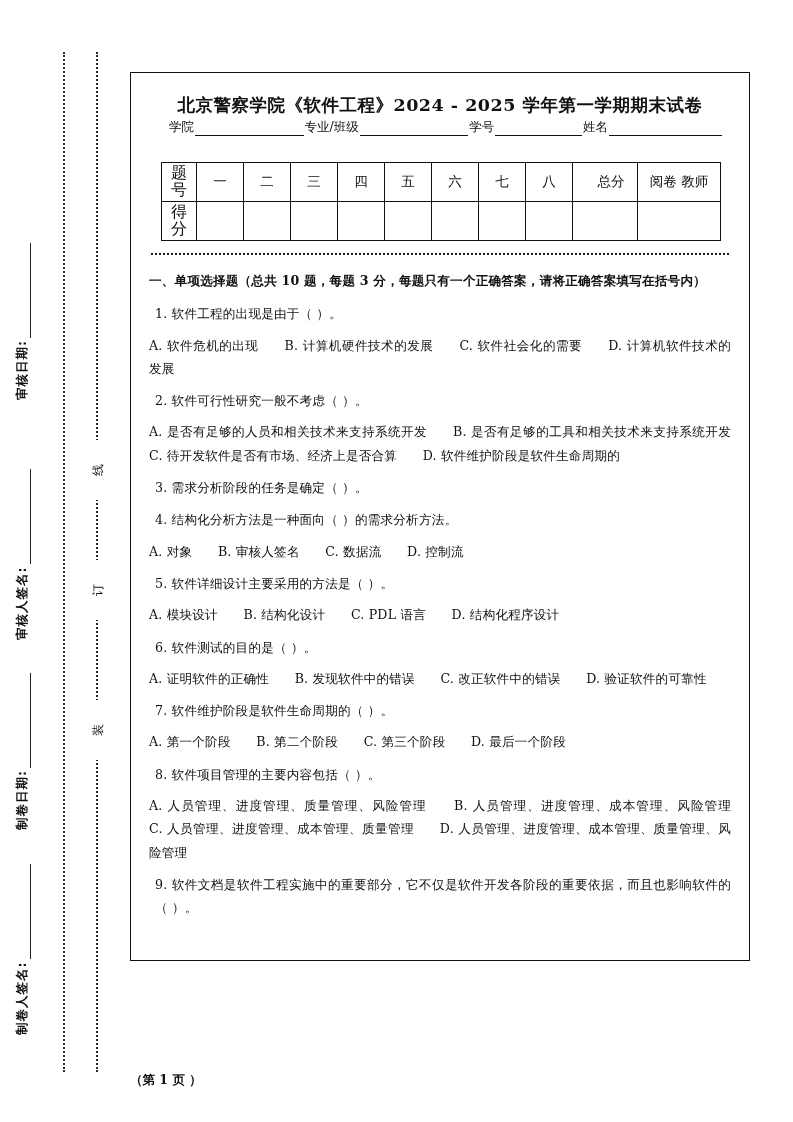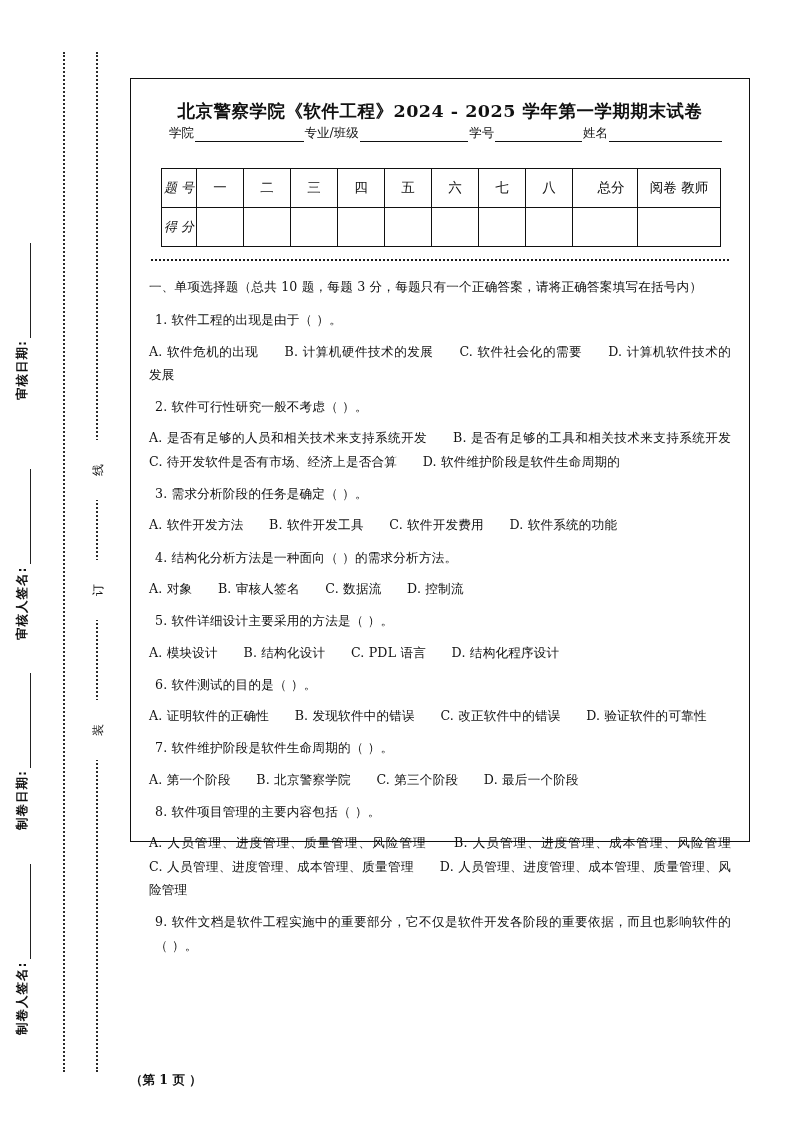--- a/index.html
+++ b/index.html
@@ -67,23 +67,23 @@
     font-family: "DejaVu Sans", "Liberation Sans", sans-serif;
     background: #ffffff;
     padding: 2px 0;
     color: #111;
   }
 
   
   .sheet {
     position: absolute;
     left: 130px;
-    top: 78px;
+    top: 72px;
     width: 620px;
-    height: 764px;
+    height: 889px;
     border: 1.6px solid #111;
     box-sizing: border-box;
     padding: 14px 18px 0 18px;
   }
 
   .exam-title {
     text-align: center;
     font-size: 17.5px;
     font-weight: bold;
     letter-spacing: 0.5px;
@@ -124,23 +124,22 @@
     text-align: center;
     vertical-align: middle;
     font-size: 13.5px;
     font-weight: normal;
     font-family: "DejaVu Serif", "Liberation Serif", serif;
     height: 38px;
     padding: 0;
   }
   .score-table .hdr-col {
     width: 34px;
-    font-size: 13px;
+    font-size: 16px;
     line-height: 1.05;
-    font-style: italic;
   }
   .score-table .teacher-col { width: 82px; line-height: 1.15; }
   .score-table .total-col { width: 52px; padding-left: 12px; }
 
   .dotted-rule {
     margin: 12px 2px 0 2px;
     border-top: 2.5px dotted #1a1a1a;
     height: 0;
   }
 
@@ -148,20 +147,21 @@
   .body-text {
     margin-top: 14px;
     font-size: 12.6px;
     line-height: 1.85;
     font-family: "DejaVu Serif", "Liberation Serif", serif;
     letter-spacing: 0.2px;
   }
   .section-head {
     margin: 12px 0 10px 0;
     text-align: justify;
+    font-weight: bold;
   }
   .q-stem { margin: 9px 0 0 6px; text-align: justify; }
   .q-opts { margin: 8px 0 0 0; text-align: justify; }
 
   
   .page-footer {
     position: absolute;
     left: 130px;
     top: 1072px;
     width: 620px;
@@ -249,33 +249,32 @@
 
     <p class="section-head">一、单项选择题（总共 10 题，每题 3 分，每题只有一个正确答案，请将正确答案填写在括号内）</p>
 
     <p class="q-stem">1. 软件工程的出现是由于（    ）。</p>
     <p class="q-opts">A. 软件危机的出现　　B. 计算机硬件技术的发展　　C. 软件社会化的需要　　D. 计算机软件技术的发展</p>
 
     <p class="q-stem">2. 软件可行性研究一般不考虑（    ）。</p>
     <p class="q-opts">A. 是否有足够的人员和相关技术来支持系统开发　　B. 是否有足够的工具和相关技术来支持系统开发　　C. 待开发软件是否有市场、经济上是否合算　　D. 软件维护阶段是软件生命周期的</p>
 
     <p class="q-stem">3. 需求分析阶段的任务是确定（    ）。</p>
-    <p class="q-opts">A. 软件开发方法　　B. 软件开发工具　　C. 软件开发费用　　D. 软件系统的功能</p>
 
     <p class="q-stem">4. 结构化分析方法是一种面向（    ）的需求分析方法。</p>
     <p class="q-opts">A. 对象　　B. 审核人签名　　C. 数据流　　D. 控制流</p>
 
     <p class="q-stem">5. 软件详细设计主要采用的方法是（    ）。</p>
     <p class="q-opts">A. 模块设计　　B. 结构化设计　　C. PDL 语言　　D. 结构化程序设计</p>
 
     <p class="q-stem">6. 软件测试的目的是（    ）。</p>
     <p class="q-opts">A. 证明软件的正确性　　B. 发现软件中的错误　　C. 改正软件中的错误　　D. 验证软件的可靠性</p>
 
     <p class="q-stem">7. 软件维护阶段是软件生命周期的（    ）。</p>
-    <p class="q-opts">A. 第一个阶段　　B. 北京警察学院　　C. 第三个阶段　　D. 最后一个阶段</p>
+    <p class="q-opts">A. 第一个阶段　　B. 第二个阶段　　C. 第三个阶段　　D. 最后一个阶段</p>
 
     <p class="q-stem">8. 软件项目管理的主要内容包括（    ）。</p>
     <p class="q-opts">A. 人员管理、进度管理、质量管理、风险管理　　B. 人员管理、进度管理、成本管理、风险管理　　C. 人员管理、进度管理、成本管理、质量管理　　D. 人员管理、进度管理、成本管理、质量管理、风险管理</p>
 
     <p class="q-stem">9. 软件文档是软件工程实施中的重要部分，它不仅是软件开发各阶段的重要依据，而且也影响软件的（    ）。</p>
   </div>
 </div>
 
 <div class="page-footer">（第 1 页 ）</div>
 

